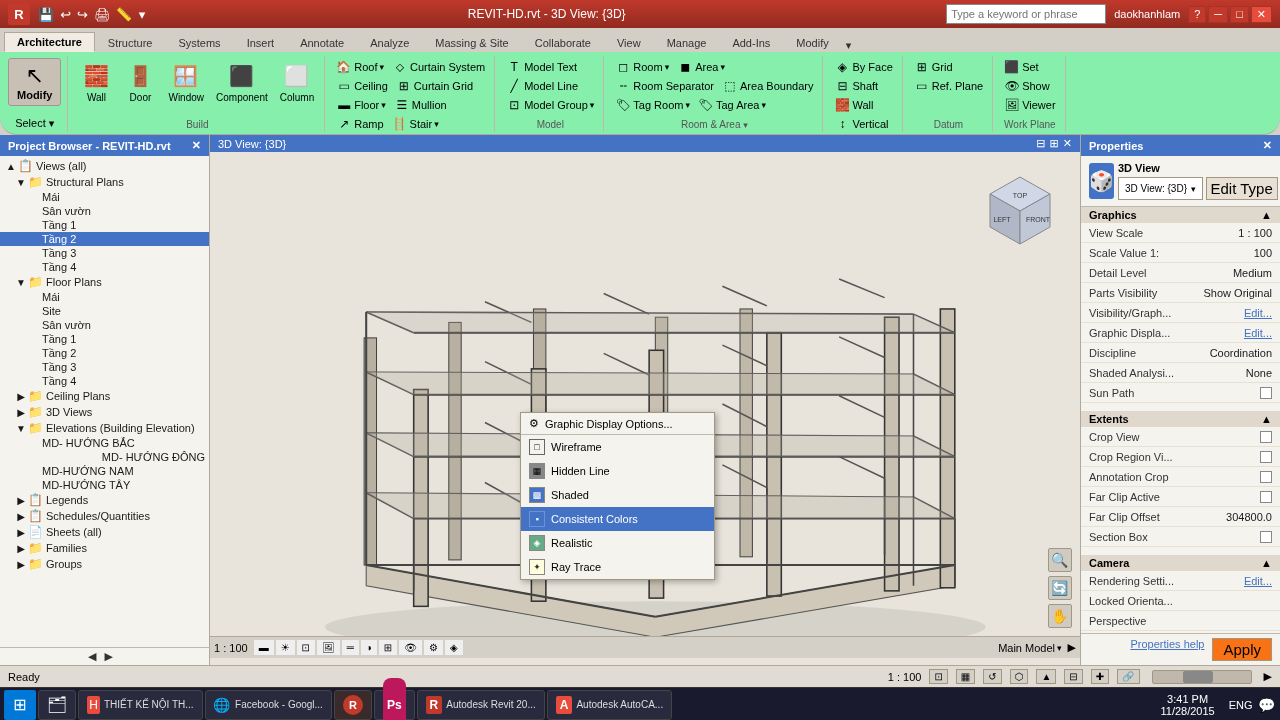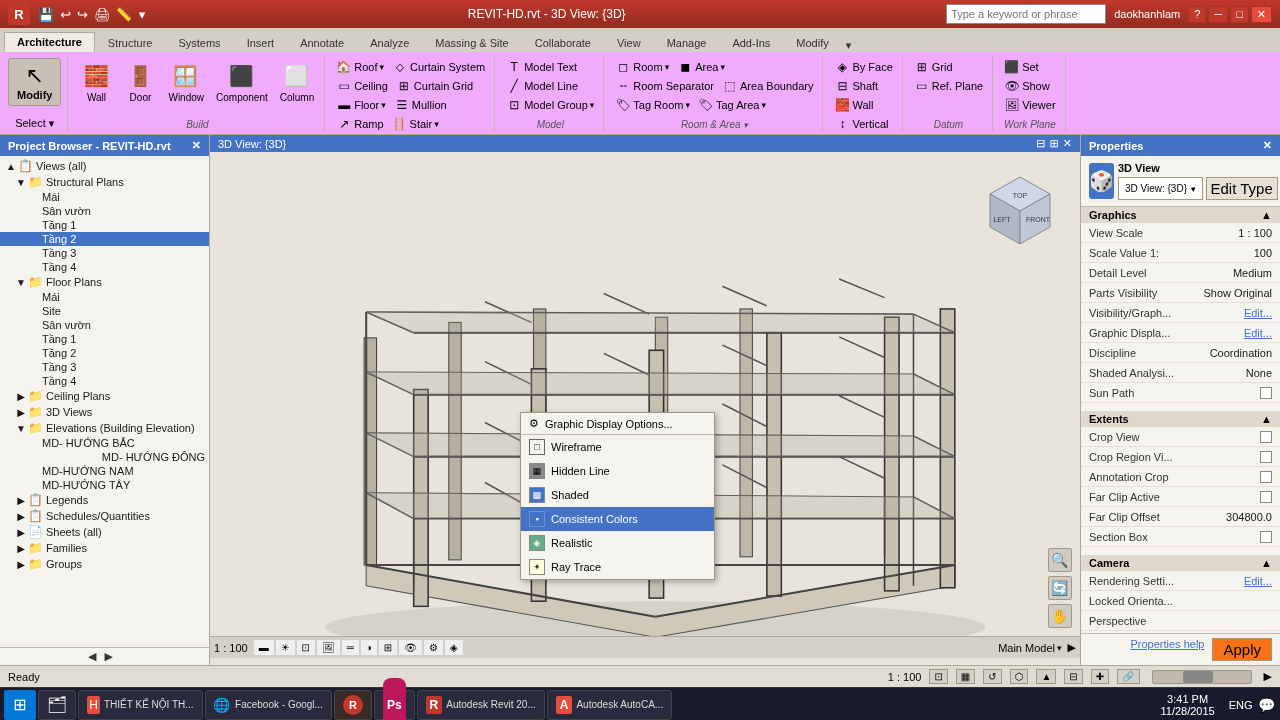--- a/index.html
+++ b/index.html
@@ -12,22 +12,23 @@
       display: flex;
       align-items: center;
       justify-content: space-between;
       padding: 0 8px;
       color: white;
     }
     #titlebar .title { font-size: 12px; font-weight: normal; flex: 1; text-align: center; }
 
     
     #ribbon {
-      background: #f0abfc;
+      background: #86efac;
       border-bottom: 1px solid #b0a898;
+      border-radius: 17px;
     }
     #ribbon-tabs {
       display: flex;
       background: #d4cfc6;
       height: 24px;
       align-items: flex-end;
       padding-left: 4px;
     }
     .ribbon-tab {
       padding: 3px 12px;
@@ -59,21 +60,20 @@
       border-right: 1px solid #c0b8ac;
       padding: 2px 6px;
       min-width: 60px;
     }
     .ribbon-group-label {
       font-size: 10px;
       color: #555;
       margin-top: auto;
       padding-top: 2px;
       text-align: center;
-      font-style: italic;
     }
     .ribbon-group-content {
       display: flex;
       gap: 4px;
       align-items: flex-start;
       flex: 1;
     }
     .ribbon-btn {
       display: flex;
       flex-direction: column;

